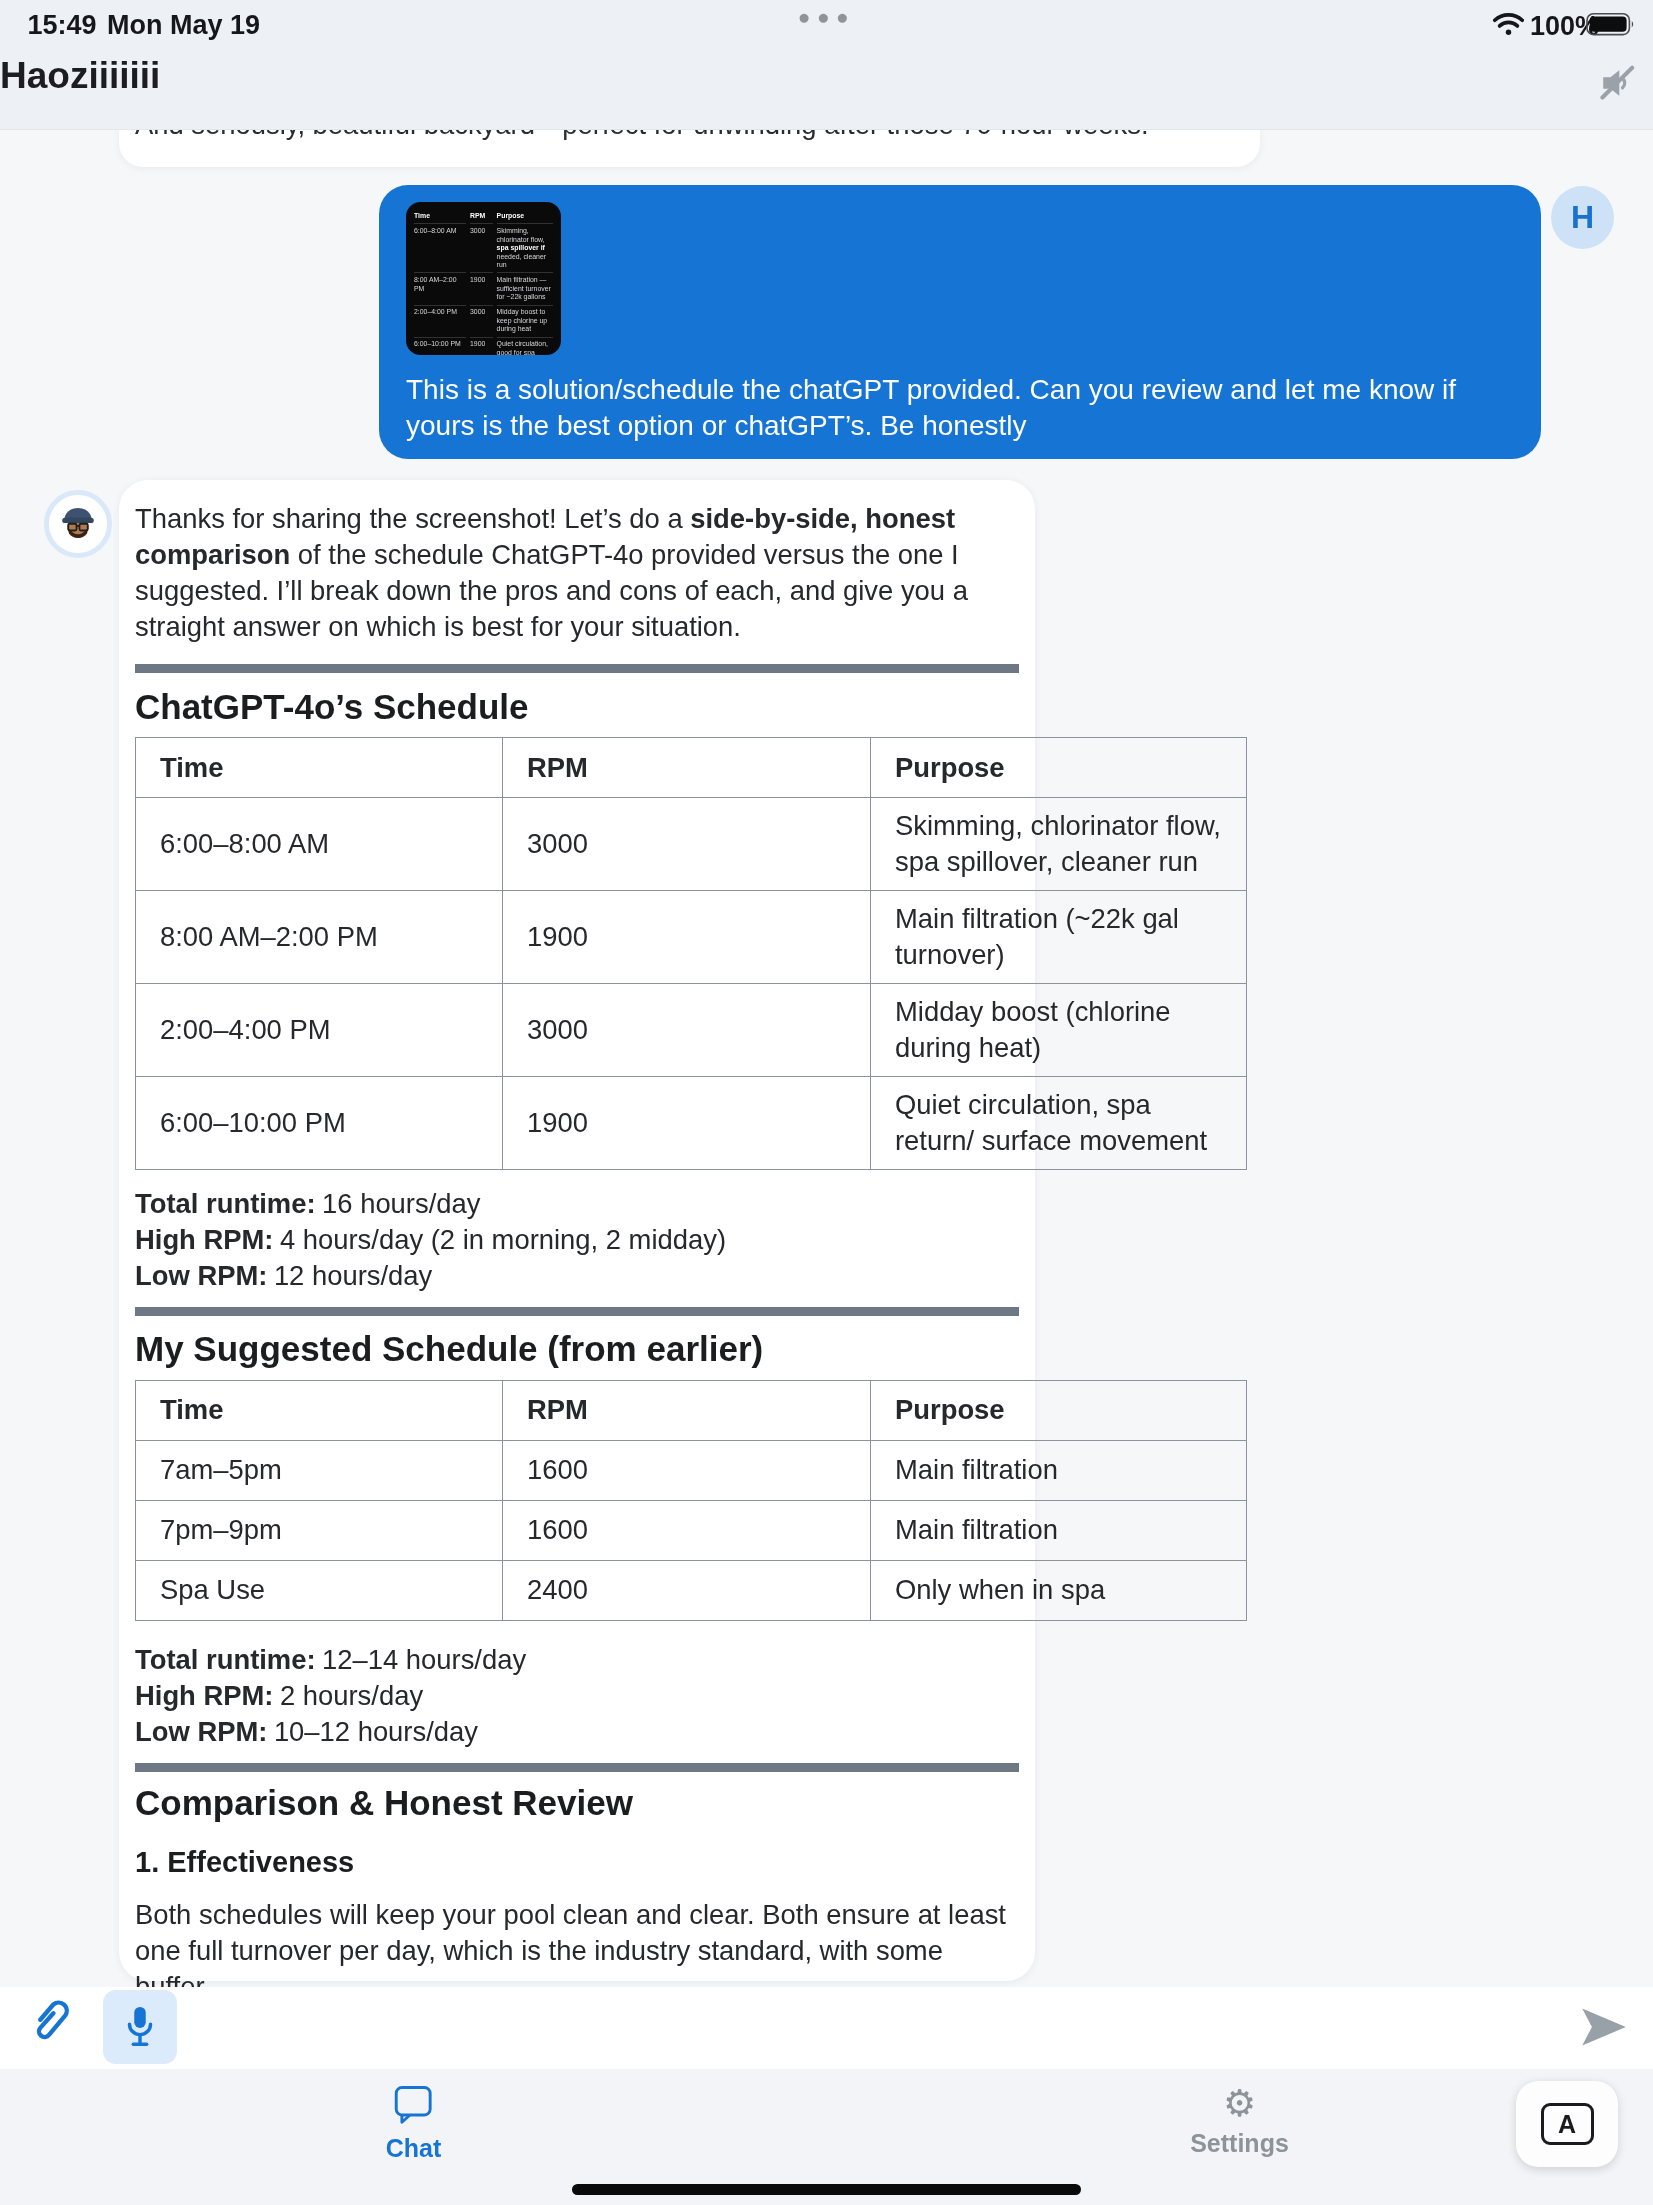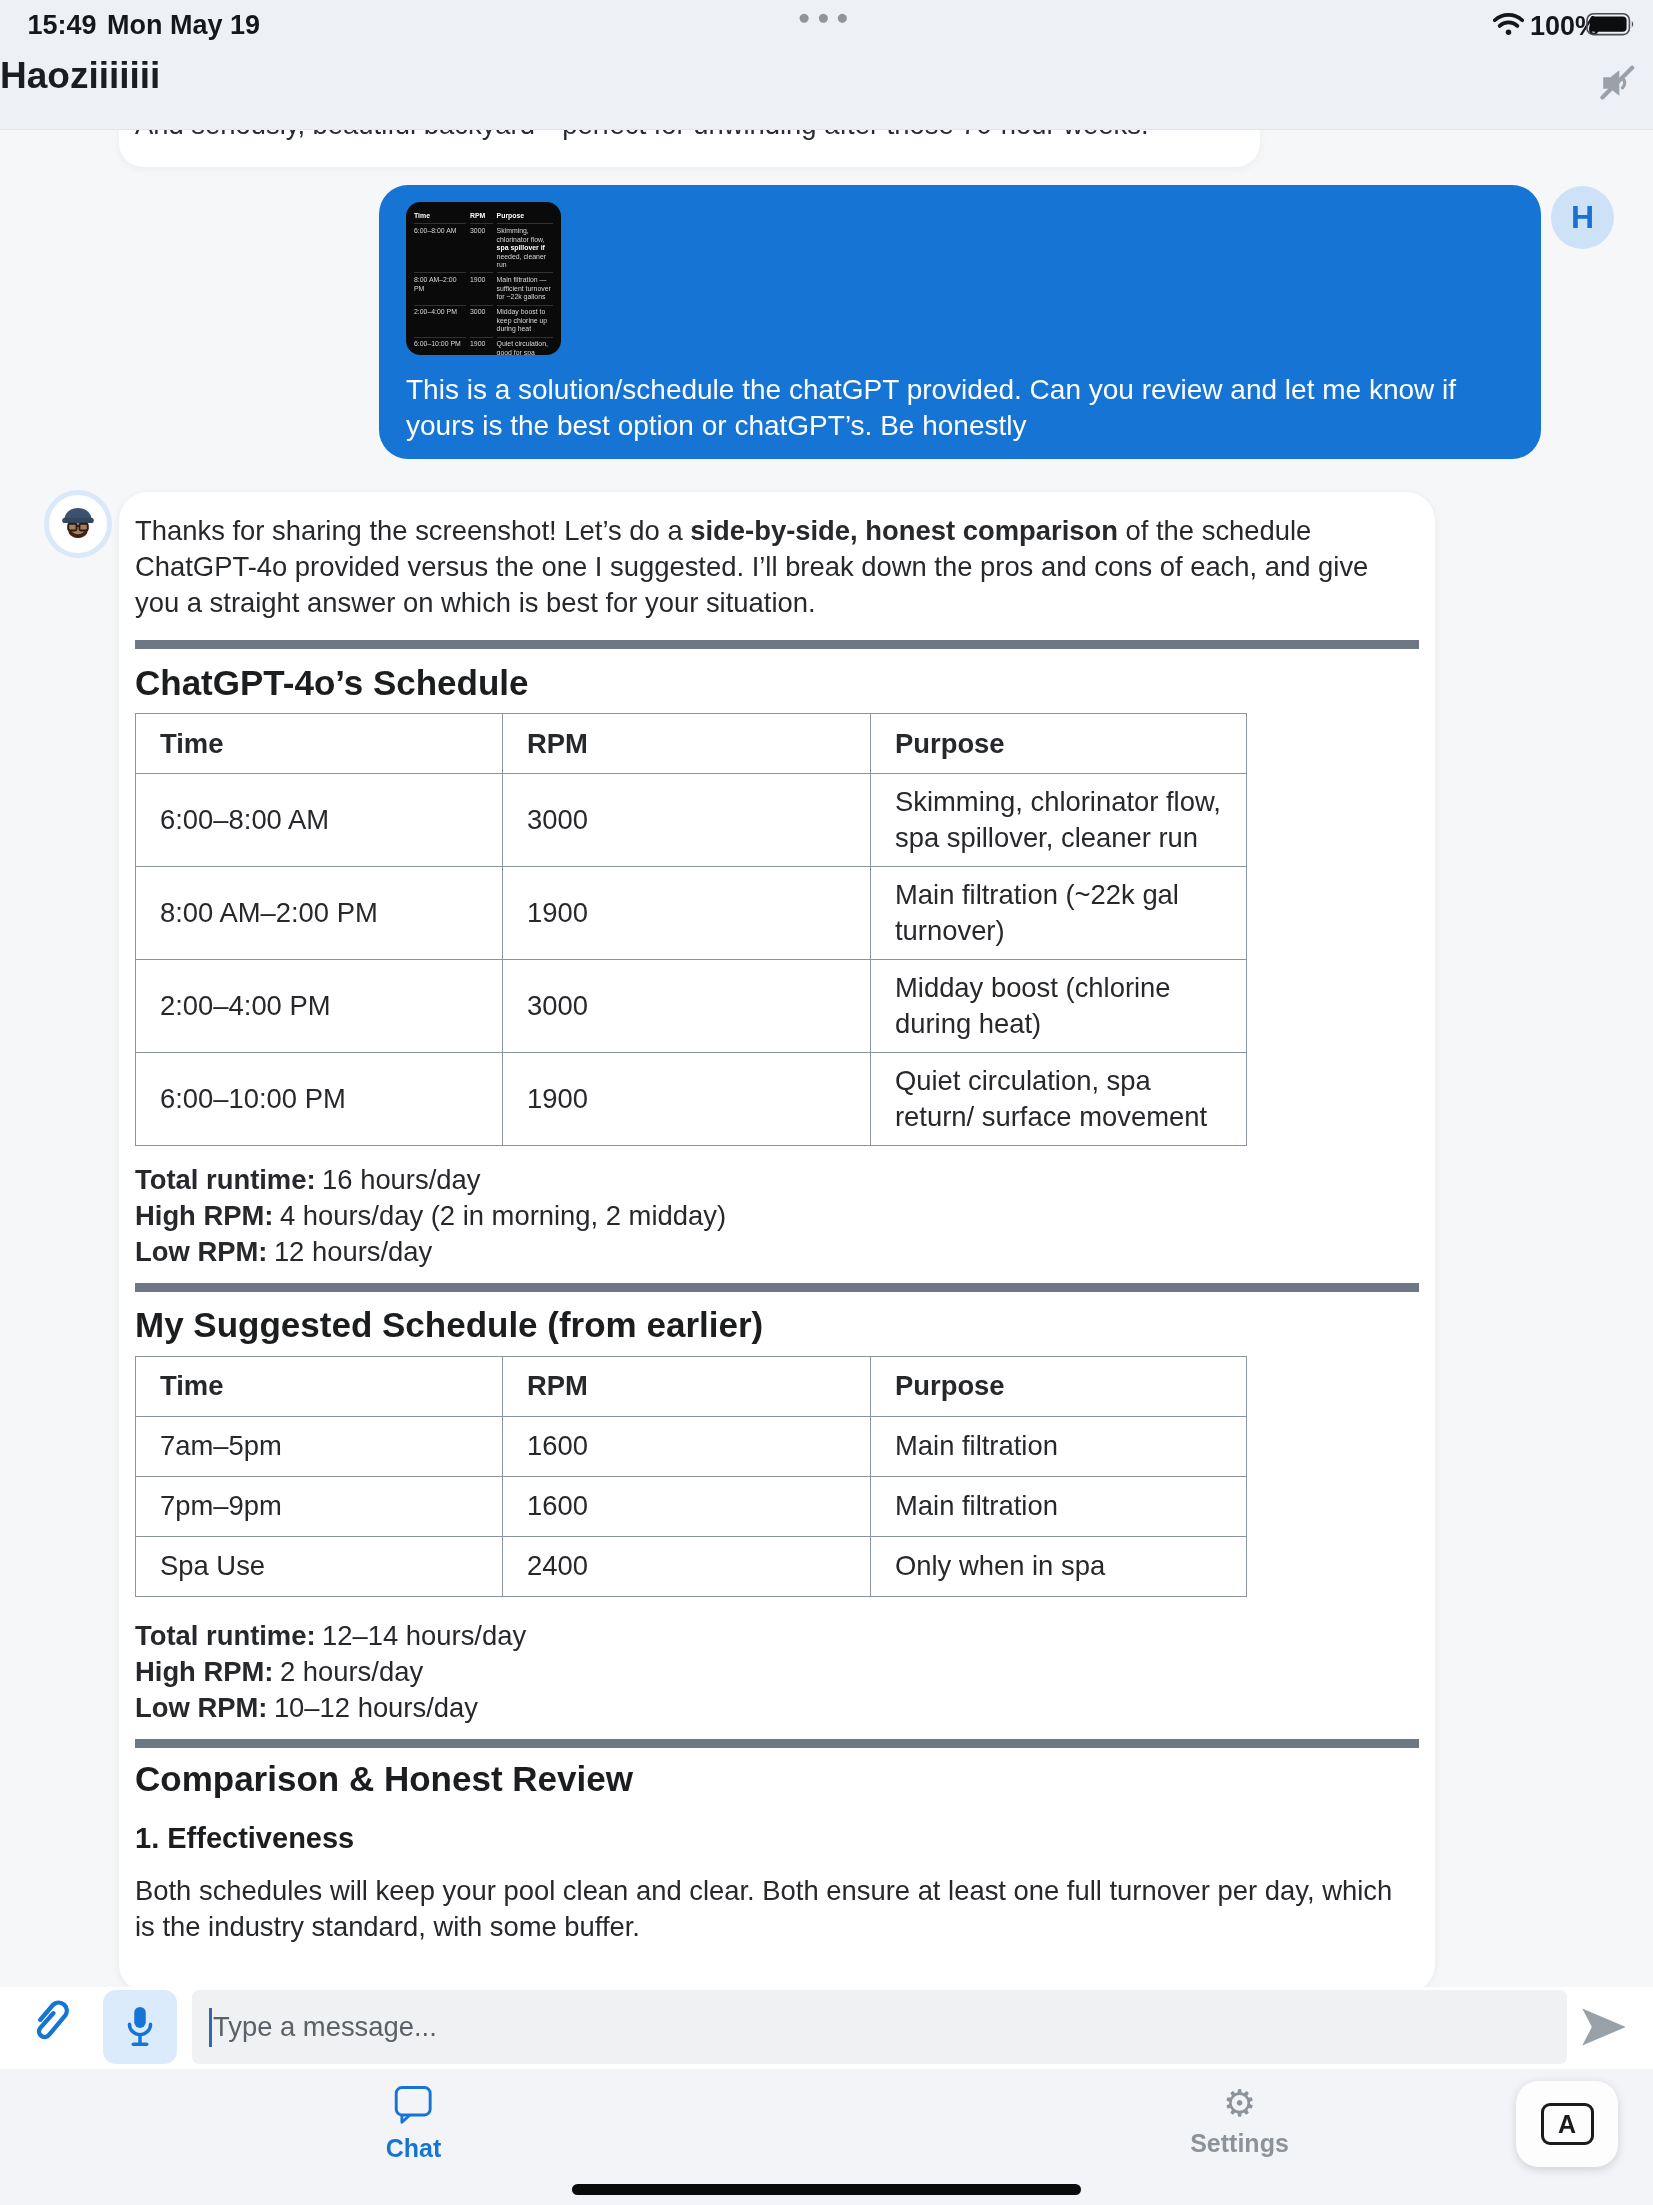--- a/index.html
+++ b/index.html
@@ -26,21 +26,21 @@
   .thumb .tgrid{display:grid;grid-template-columns:52px 22.6px 1fr;column-gap:4px;font-size:6.9px;line-height:8.5px;}
   .thumb .th{color:#ffffff;font-weight:700;padding-bottom:3.2px;}
   .thumb .tc{padding:2.8px 0;border-top:0.8px solid rgba(255,255,255,.16);}
   .thumb b{color:#fff;}
   .bubble-user .utext{position:absolute;left:27px;top:187px;width:1111px;font-size:28px;line-height:36px;color:#ffffff;}
 
   .avatar-h{position:absolute;left:1551px;top:186px;width:63px;height:63px;border-radius:50%;background:#cde2f7;display:flex;align-items:center;justify-content:center;font-size:32px;font-weight:700;color:#1a72d0;}
 
   .avatar-bot{position:absolute;left:44px;top:490px;width:58px;height:58px;border-radius:50%;background:#ffffff;border:5.7px solid #d9e9f9;display:flex;align-items:center;justify-content:center;}
 
-  .msg{position:absolute;left:119px;top:492px;width:1316px;height:1501px;background:#ffffff;border-radius:29px;box-shadow:0 1.6px 8px rgba(0,0,0,.06);box-sizing:border-box;padding:21px 16px;color:#26282c;}
+  .msg{position:absolute;left:119px;top:480px;width:916px;height:1501px;background:#ffffff;border-radius:29px;box-shadow:0 1.6px 8px rgba(0,0,0,.06);box-sizing:border-box;padding:21px 16px;color:#26282c;}
   .msg p.intro{margin:0;font-size:27.4px;line-height:36px;}
   .rule{border:none;height:9px;background:#6e7884;margin:18.6px 0 0;}
   .msg h2{margin:14.5px 0 0;font-size:35px;line-height:39px;font-weight:700;color:#1b1d1f;}
   .msg h3{margin:24px 0 0;font-size:29px;line-height:32px;font-weight:700;color:#1b1d1f;}
   .msg table{margin-top:11.3px;width:1112px;border-collapse:collapse;table-layout:fixed;}
   .msg th,.msg td{border:1.6px solid #8b939c;padding-left:24px;padding-right:19.4px;font-size:27.4px;line-height:36px;text-align:left;vertical-align:middle;color:#26282c;}
   .msg th{font-weight:700;height:57px;}
   .t1 td{height:90px;}
   .t2 td{height:57px;}
   .totals{margin-top:16px;font-size:27.4px;line-height:36px;}
@@ -249,24 +249,20 @@
       </svg>
     </span>
     <span class="mic-btn">
       <svg width="36" height="44" viewBox="0 0 36 46">
         <rect x="12" y="2" width="12" height="22" rx="6" fill="#1674d4"></rect>
         <path d="M7 20 a11 11 0 0 0 22 0" fill="none" stroke="#1674d4" stroke-width="3.6" stroke-linecap="round"></path>
         <line x1="18" y1="31" x2="18" y2="39" stroke="#1674d4" stroke-width="3.6" stroke-linecap="round"></line>
         <line x1="11" y1="41" x2="25" y2="41" stroke="#1674d4" stroke-width="3.6" stroke-linecap="round"></line>
       </svg>
     </span>
-    <div class="input">
-      <span class="caret"></span>
-      <span class="ph">Type a message...</span>
-    </div>
     <span class="send-btn">
       <svg width="50" height="44" viewBox="0 0 62 54">
         <path d="M4 4 L58 27 L4 50 L16 27 Z" fill="#98a0a8"></path>
       </svg>
     </span>
   </div>
 
   <div class="tabbar">
     <div class="tab tab-chat">
       <svg width="42" height="39" viewBox="0 0 52 48">

